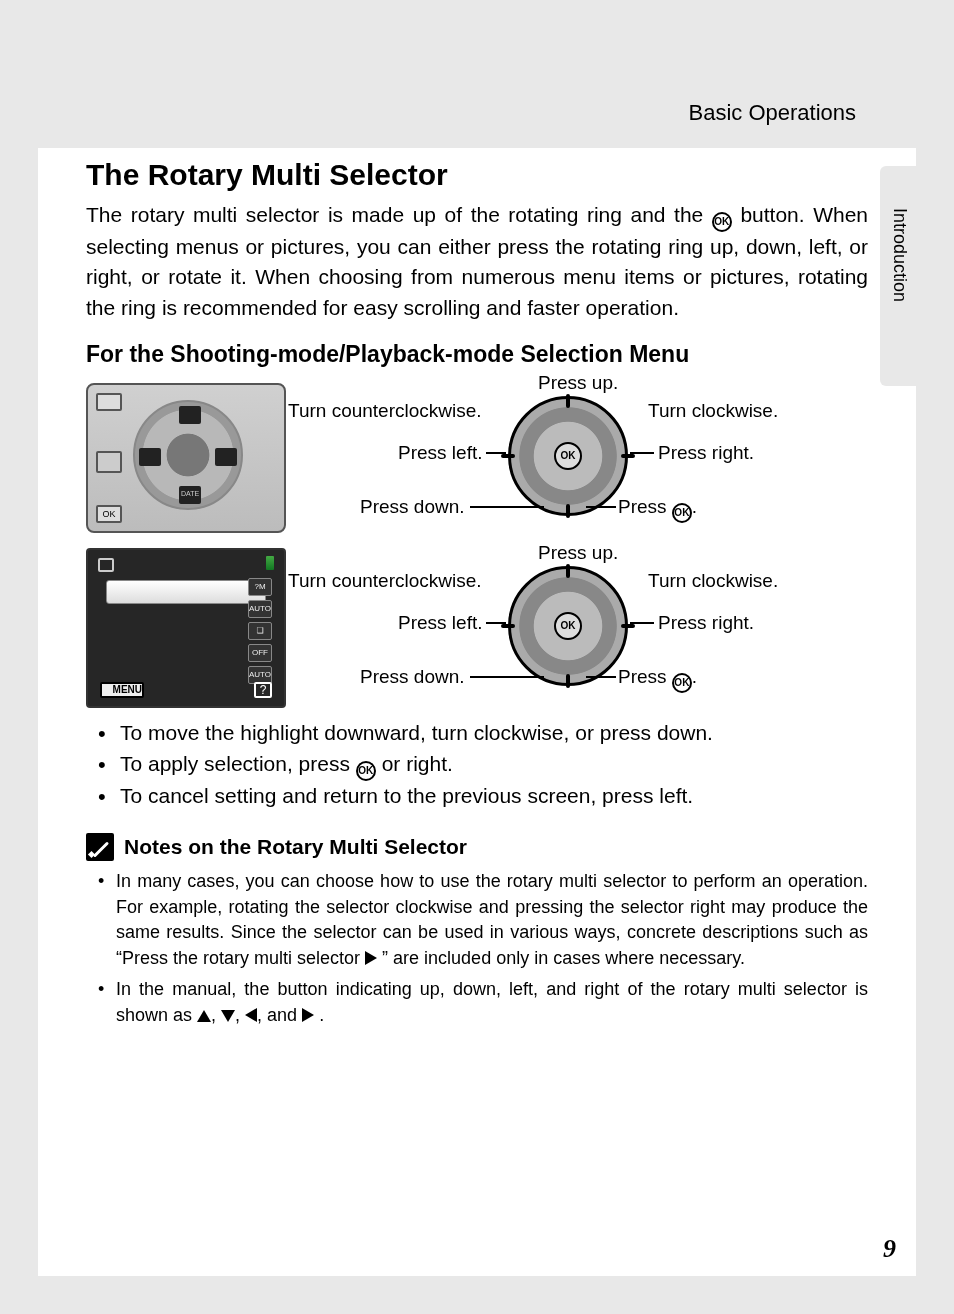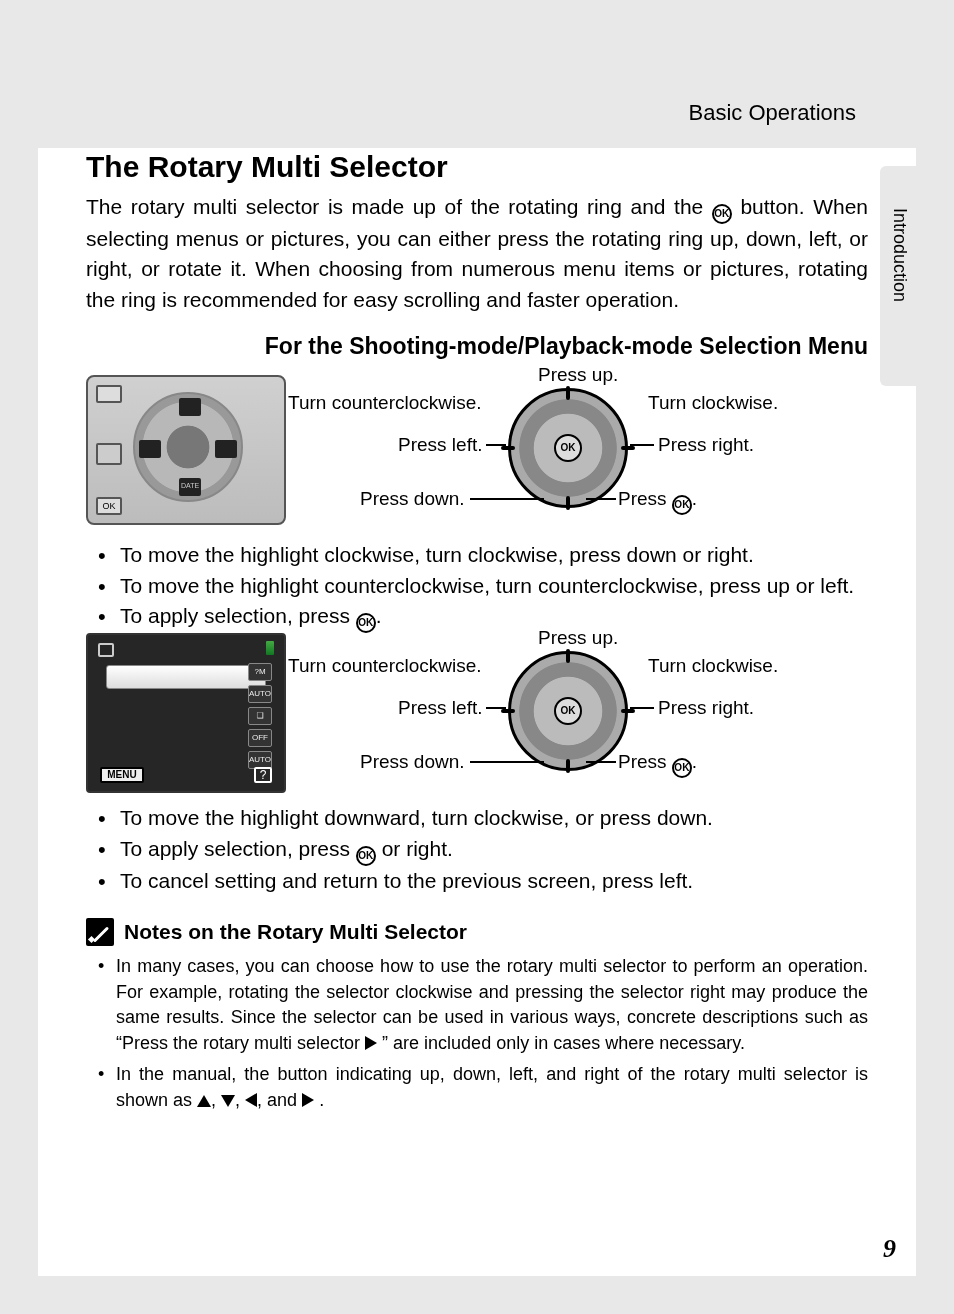--- a/index.html
+++ b/index.html
@@ -3,31 +3,31 @@
 <meta charset="utf-8">
 <style>
   * { box-sizing: border-box; margin: 0; padding: 0; }
   html, body { width: 954px; height: 1314px; font-family: Arial, Helvetica, sans-serif; color: #000; }
   .page-bg { width: 954px; height: 1314px; background: #e8e8e8; position: relative; }
   .page { position: absolute; left: 38px; top: 38px; width: 878px; height: 1238px; background: #fff; }
   .header-band { position: absolute; left: 0; top: 0; width: 878px; height: 110px; background: #e8e8e8; }
   .side-tab { position: absolute; right: 0; top: 128px; width: 36px; height: 220px; background: #e8e8e8; border-radius: 6px 0 0 6px; }
   .side-tab-text { position: absolute; right: 6px; top: 170px; writing-mode: vertical-rl; font-size: 18px; }
   .header-title { position: absolute; right: 60px; top: 62px; font-size: 22px; margin-left: 11px; }
-  .content { position: absolute; left: 48px; top: 112px; width: 782px; }
+  .content { position: absolute; left: 48px; top: 120px; width: 782px; }
   h1 { font-size: 30px; font-weight: bold; margin-bottom: 8px; }
   .para { font-size: 21px; line-height: 1.45; text-align: justify; margin-bottom: 8px; }
   .ok-inline { display:inline-block; vertical-align:-3px; width:20px; height:20px; border:2px solid #000; border-radius:50%; font-size:10px; font-weight:bold; text-align:center; line-height:16px; }
-  h2 { font-size: 23px; font-weight: bold; margin-top: 18px; margin-bottom: 10px; text-align: right; }
+  h2 { font-size: 23px; font-weight: bold; margin-top: 18px; margin-bottom: 10px; }
   .fig-block { display: flex; align-items: center; gap: 12px; margin-bottom: 10px; }
   .screen-thumb { width: 200px; height: 150px; border: 2px solid #555; border-radius: 8px; background: linear-gradient(#d0d0d0,#bcbcbc); position: relative; flex-shrink:0; }
   .screen-thumb2 { width: 200px; height: 160px; border: 2px solid #333; border-radius: 4px; background: #262626; position: relative; flex-shrink:0; }
   .thumb-row { position:absolute; left:18px; right:18px; top:30px; height:24px; background:linear-gradient(#fff,#ddd); border:1px solid #888; border-radius:3px; }
   .thumb-chip { position:absolute; width:24px; height:18px; background:#333; border:1px solid #888; color:#eee; font-size:8px; text-align:center; line-height:16px; border-radius:2px;}
-  .thumb-menu { position:absolute; left:12px; bottom:8px; width:44px; height:16px; background:#eee; border:2px solid #000; font-size:10px; font-weight:bold; text-align:center; line-height:12px; border-radius:2px;}
+  .thumb-menu { position:absolute; left:12px; bottom:8px; width:44px; height:16px; background:#eee; border:2px solid #000; font-size:10px; font-weight:bold; text-align:right; line-height:12px; border-radius:2px;}
   .dial-wrap { position: relative; width: 520px; height: 160px; }
   .dial { position:absolute; left:210px; top:18px; width:120px; height:120px; }
   .dial .ring { position:absolute; inset:0; border:3px solid #000; border-radius:50%; background: radial-gradient(circle,#bbb 0 42%, #888 43% 60%, #aaa 61% 100%); }
   .dial .tick { position:absolute; width:4px; height:14px; background:#000; left:58px; border-radius:2px; }
   .dial .okc { position:absolute; left:46px; top:46px; width:28px; height:28px; border:2px solid #000; border-radius:50%; background:#ddd; font-size:10px; line-height:24px; text-align:center; font-weight:bold;}
   .lbl { position:absolute; font-size:19px; white-space:nowrap; }
   .ln { position:absolute; background:#000; }
   ul.bullets { list-style:none; padding-left:12px; margin-top:6px; }
   ul.bullets li { font-size:21px; line-height:1.45; position:relative; padding-left:22px; }
   ul.bullets li::before { content:"•"; position:absolute; left:0; top:0; font-size:22px; }
@@ -93,25 +93,20 @@
             <div class="tick" style="left:-2px;top:53px;transform:rotate(90deg);"></div>
             <div class="tick" style="right:-2px;left:auto;top:53px;transform:rotate(90deg);"></div>
             <div class="okc">OK</div>
           </div>
           <div class="ln" style="left:188px;top:74px;width:20px;height:2px;"></div>
           <div class="ln" style="left:332px;top:74px;width:24px;height:2px;"></div>
           <div class="ln" style="left:172px;top:128px;width:74px;height:2px;"></div>
           <div class="ln" style="left:288px;top:128px;width:30px;height:2px;"></div>
         </div>
       </div>
-      <ul class="bullets">
-        <li>To move the highlight clockwise, turn clockwise, press down or right.</li>
-        <li>To move the highlight counterclockwise, turn counterclockwise, press up or left.</li>
-        <li><span>To apply selection, press </span><span class="ok-inline">OK</span>.</li>
-      </ul>
 
       <div class="fig-block">
         <div class="screen-thumb2">
           <div style="position:absolute;left:10px;top:8px;width:16px;height:14px;border:2px solid #ccc;border-radius:2px;"></div>
           <div style="position:absolute;right:10px;top:6px;width:8px;height:14px;background:linear-gradient(#4a4,#172);border-radius:1px;"></div>
           <div class="thumb-row"></div>
           <div class="thumb-chip" style="right:12px;top:28px;">?M</div>
           <div class="thumb-chip" style="right:12px;top:50px;">AUTO</div>
           <div class="thumb-chip" style="right:12px;top:72px;">❏</div>
           <div class="thumb-chip" style="right:12px;top:94px;">OFF</div>

